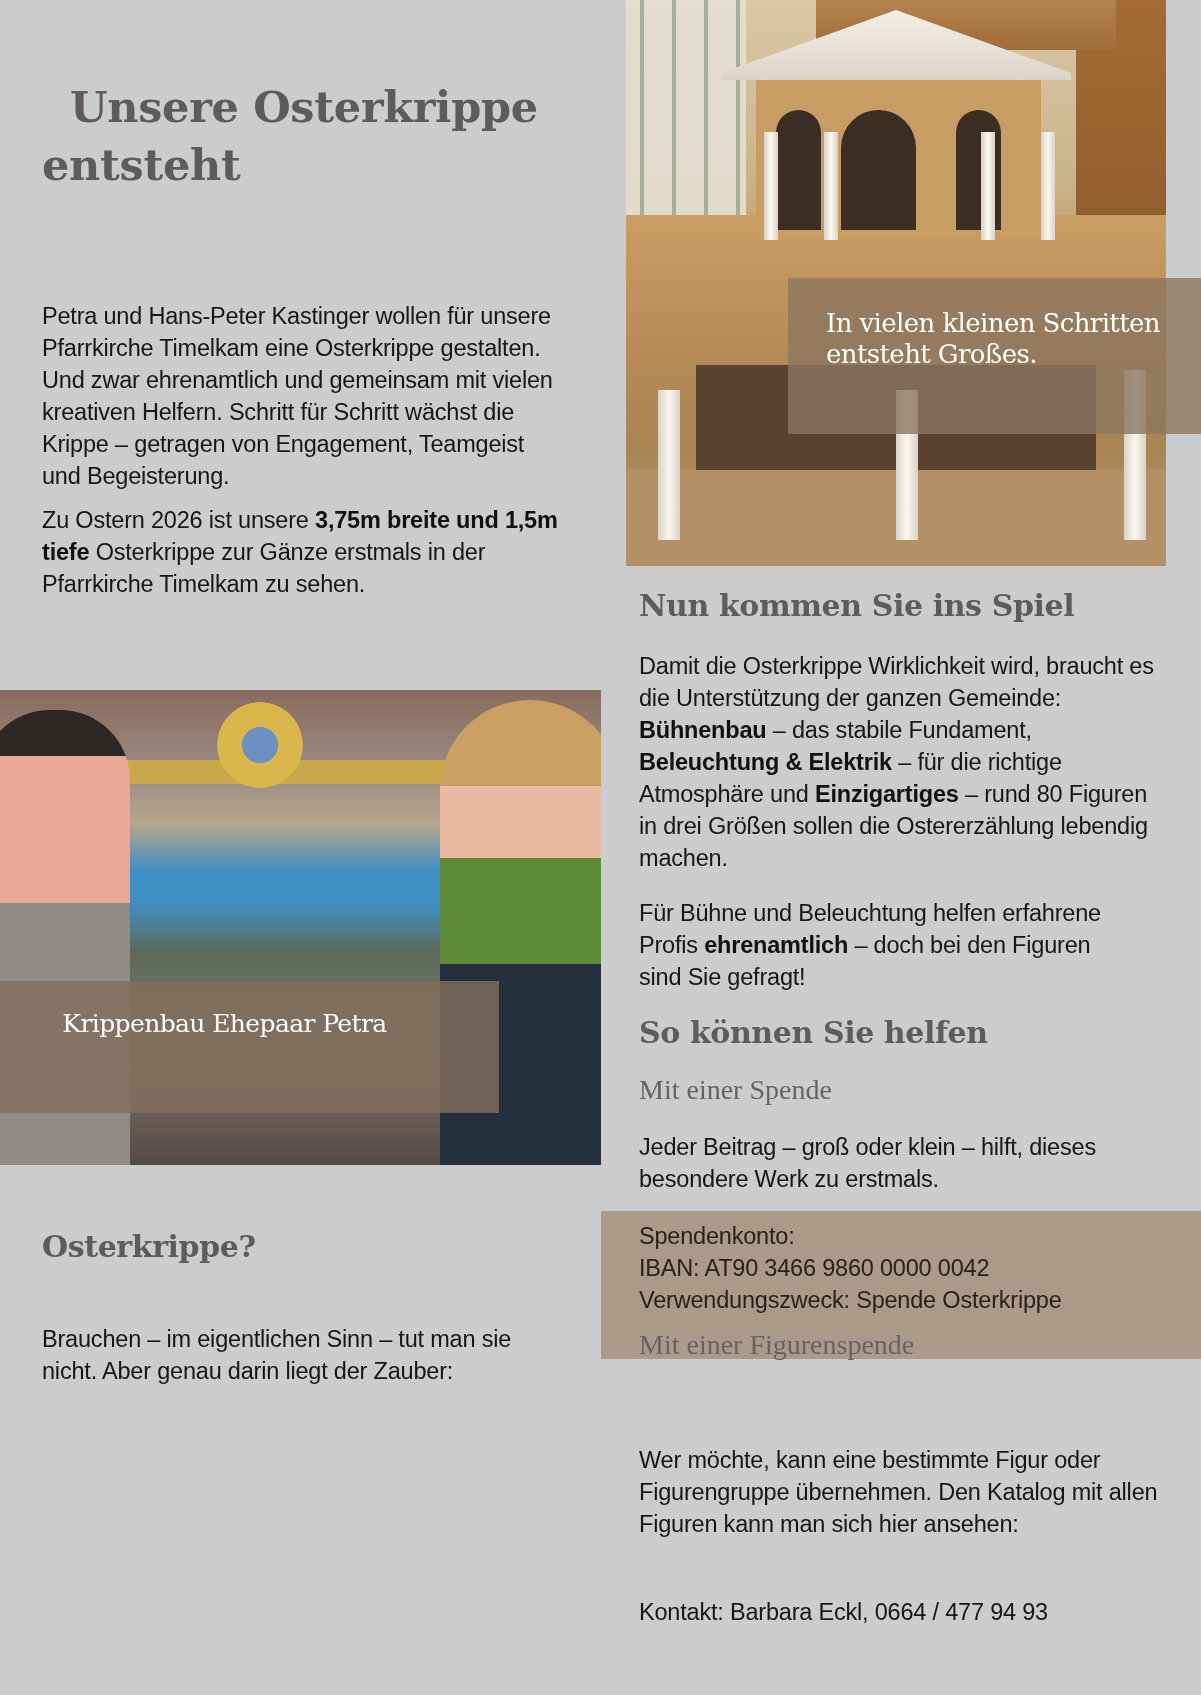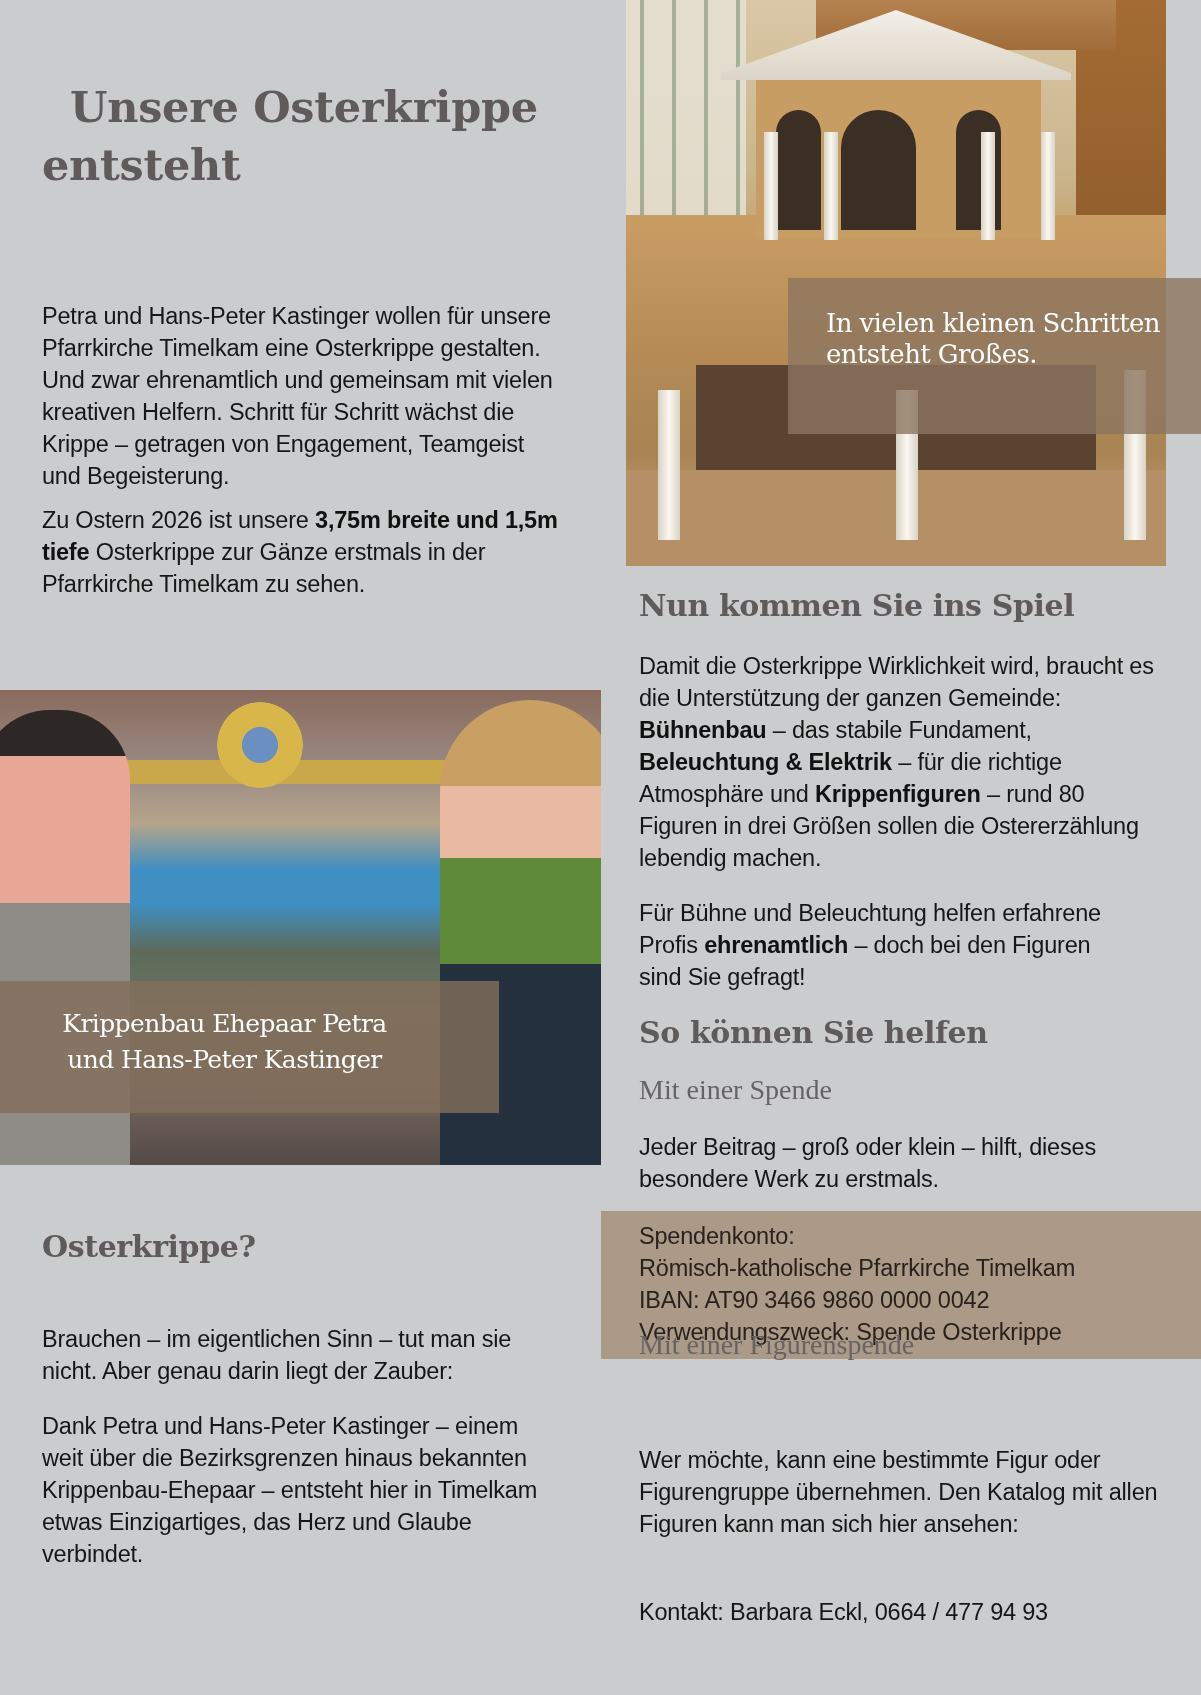--- a/index.html
+++ b/index.html
@@ -158,47 +158,44 @@
 
 <div class="abs photo-couple">
   <div class="frame"></div>
   <div class="halo"></div>
   <div class="man"></div>
   <div class="woman"></div>
 </div>
 <div class="abs overlay-couple"></div>
 <div class="abs overlay-couple-text">
   <span style="display:block;">Krippenbau Ehepaar Petra</span>
-  <span style="display:block;">und Hans-Peter Kastinger</span>
 </div>
 
 <h2 class="abs h-sec" style="left:42px; top:1228px; width:500px;">
   <span style="display:block;">Osterkrippe?</span>
 </h2>
 <div class="abs body-text" style="left:42px; top:1323px; width:520px;">
   <p style="margin-bottom:23px; width:470px;">Brauchen – im eigentlichen Sinn – tut man sie nicht. Aber genau darin liegt der Zauber:</p>
-  <p>Dank Petra und Hans-Peter Kastinger – einem weit über die Bezirksgrenzen hinaus bekannten Krippenbau-Ehepaar – entsteht hier in Timelkam etwas Einzigartiges, das Herz und Glaube verbindet.</p>
 </div>
 
 <h2 class="abs h-sec" style="left:639px; top:587px; width:540px;">Nun kommen Sie ins Spiel</h2>
 <div class="abs body-text" style="left:639px; top:650px; width:525px;">
   <p style="margin-bottom:23px;">
-    <span>Damit die Osterkrippe Wirklichkeit wird, braucht es die Unterstützung der ganzen Gemeinde: </span><b>Bühnenbau</b><span> – das stabile Fundament, </span><b>Beleuchtung &amp; Elektrik</b><span> – für die richtige Atmosphäre und </span><b>Krippenfiguren</b><span> – rund 80 Figuren in drei Größen sollen die Ostererzählung lebendig machen.</span>
+    <span>Damit die Osterkrippe Wirklichkeit wird, braucht es die Unterstützung der ganzen Gemeinde: </span><b>Bühnenbau</b><span> – das stabile Fundament, </span><b>Beleuchtung &amp; Elektrik</b><span> – für die richtige Atmosphäre und </span><b>Einzigartiges</b><span> – rund 80 Figuren in drei Größen sollen die Ostererzählung lebendig machen.</span>
   </p>
   <p style="width:480px;">
     <span>Für Bühne und Beleuchtung helfen erfahrene Profis </span><b>ehrenamtlich</b><span> – doch bei den Figuren sind Sie gefragt!</span>
   </p>
 </div>
 
 <h2 class="abs h-sec" style="left:639px; top:1014px; width:540px;">So können Sie helfen</h2>
 <h3 class="abs h-sub" style="left:639px; top:1073px; width:540px;">Mit einer Spende</h3>
 <p class="abs body-text" style="left:639px; top:1131px; width:520px;">Jeder Beitrag – groß oder klein – hilft, dieses besondere Werk zu erstmals.</p>
 
 <div class="abs donation-box">
   <div class="line">Spendenkonto:</div>
-  <div class="line">Römisch-katholische Pfarrkirche Timelkam</div>
   <div class="line">IBAN: AT90 3466 9860 0000 0042</div>
   <div class="line">Verwendungszweck: Spende Osterkrippe</div>
 </div>
 
 <h3 class="abs h-sub" style="left:639px; top:1328px; width:540px;">Mit einer Figurenspende</h3>
 <p class="abs body-text" style="left:639px; top:1444px; width:520px;">Wer möchte, kann eine bestimmte Figur oder Figurengruppe übernehmen. Den Katalog mit allen Figuren kann man sich hier ansehen:</p>
 <p class="abs body-text" style="left:639px; top:1596px; width:540px;">Kontakt: Barbara Eckl, 0664 / 477 94 93</p>
 
 </body></html>

